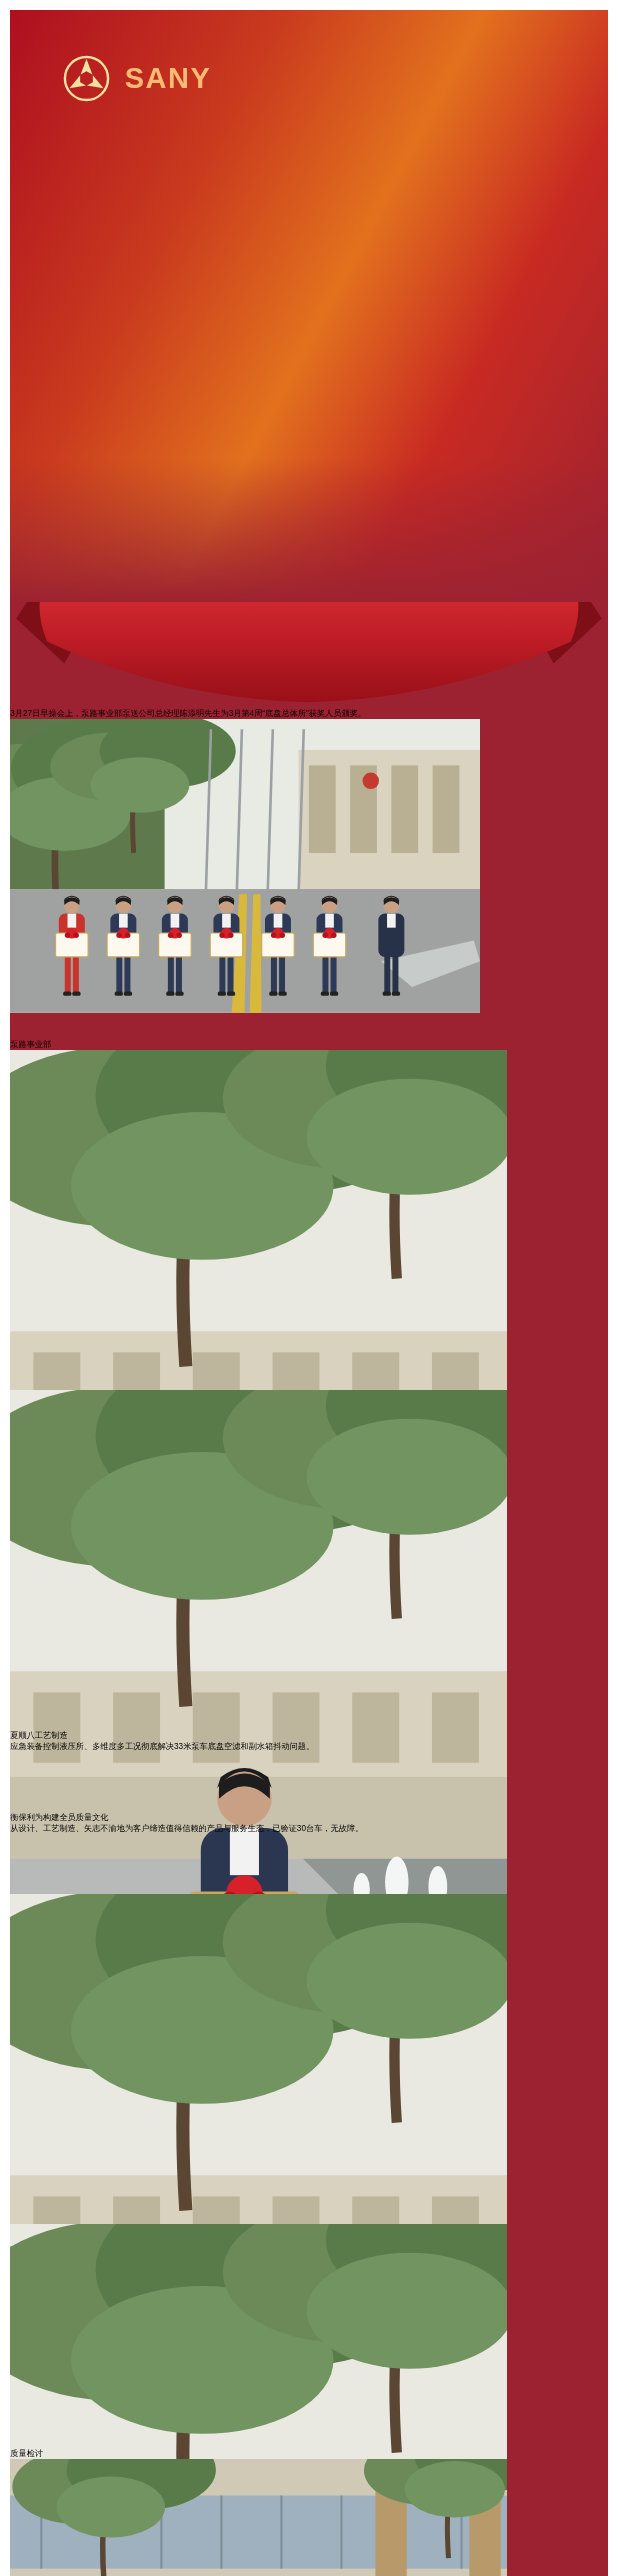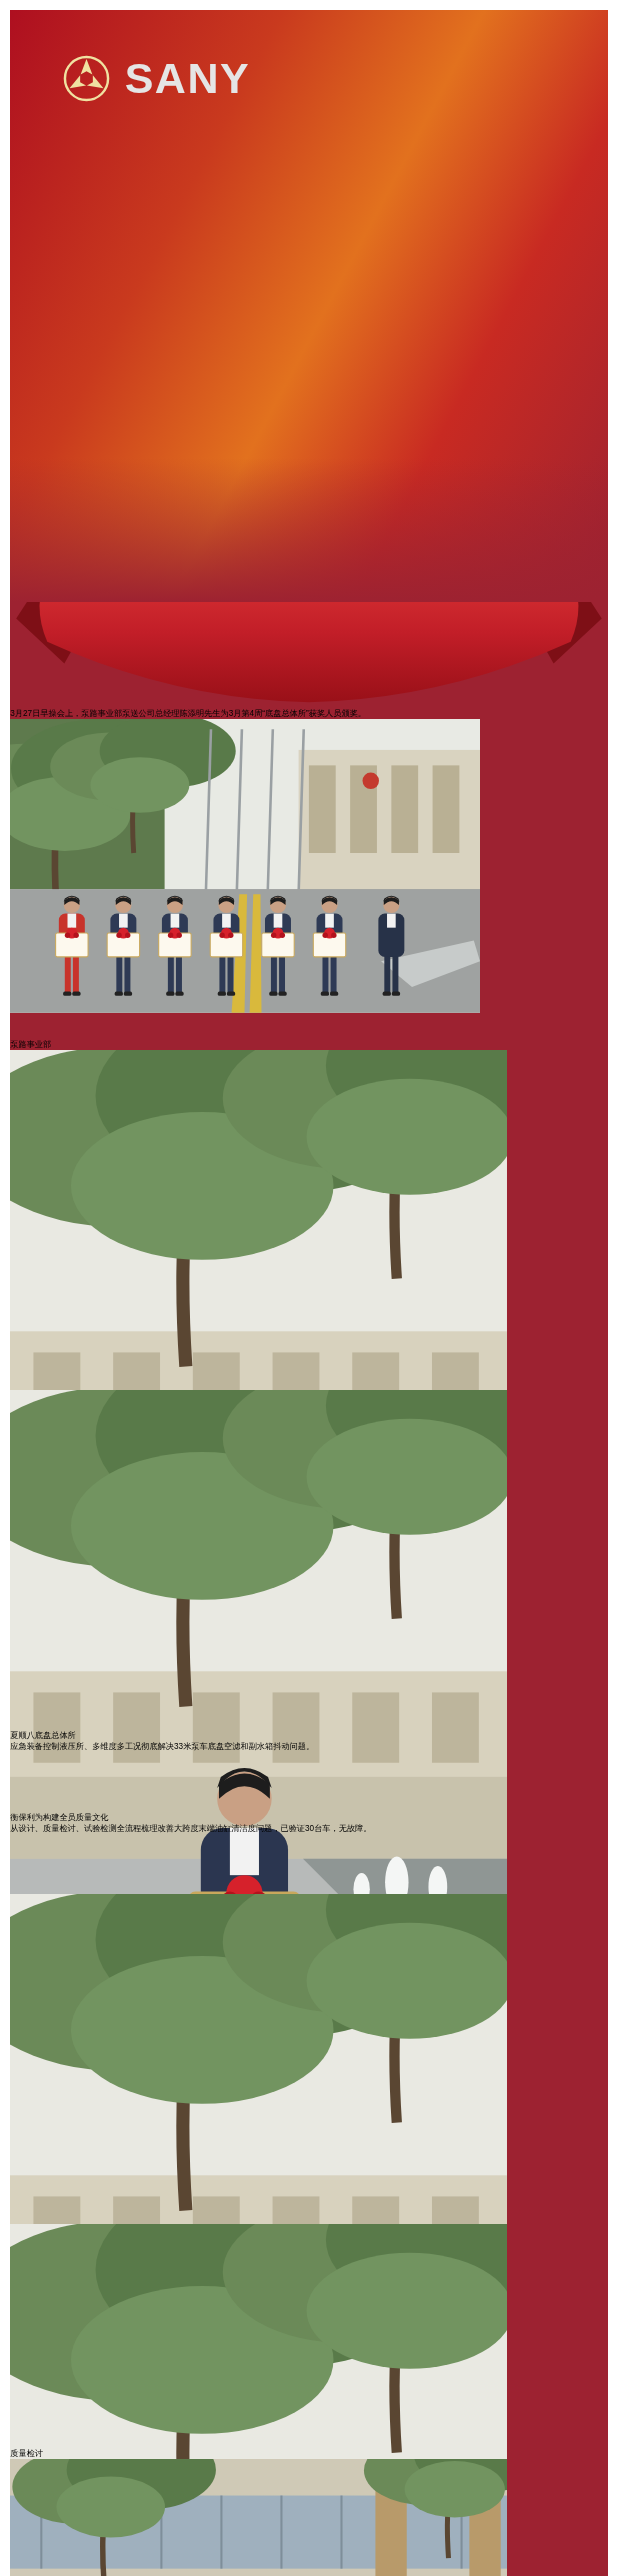--- a/index.html
+++ b/index.html
@@ -21,21 +21,21 @@
   }
   .header-grad::after{
     content:"";position:absolute;left:0;right:0;bottom:0;height:144px;
     background:linear-gradient(180deg,rgba(157,34,49,0),#9D2231);
   }
 
   
   .logo-row{position:absolute;left:52px;top:44px;display:flex;align-items:center;gap:13.4px;z-index:3}
   .logo-mark{width:49px;height:49px}
   .logo-text{
-    font-size:43px;font-weight:900;letter-spacing:1.5px;color:#e5e5e5;
+    font-size:29px;font-weight:900;letter-spacing:1.5px;color:#fdba74;
     font-family:"Liberation Sans",sans-serif;line-height:49px;text-align:center;
   }
 
   
   .bookmark{
     position:absolute;left:482px;top:0;width:53px;height:114px;z-index:3;
     background:linear-gradient(180deg,#FFFBE8 0%,#F3E3B4 55%,#E2C astray;
     background:linear-gradient(180deg,#FFFBE8 0%,#F3E3B4 55%,#E2C astray2 100%);
     background:linear-gradient(180deg,#FFFBE8 0%,#F3E3B4 55%,#E0C48E 100%);
     clip-path:polygon(0 0,100% 0,100% 100%,50% 80%,0 100%);
@@ -449,28 +449,28 @@
   <rect x="1" y="56" width="15" height="8" rx="3" fill="#222"></rect>
   <rect x="-30" y="-52" width="60" height="44" rx="3" fill="#FDF9EE" stroke="#C9A85C" stroke-width="2"></rect>
   <circle cx="0" cy="-52" r="10" fill="#D6212B"></circle>
                 <circle cx="-8" cy="-48" r="5" fill="#B3121C"></circle>
                 <circle cx="8" cy="-48" r="5" fill="#B3121C"></circle>
 </g>
 </svg></div>
         </div>
 
       <div class="tcard" style="left:18px;top:374px;height:82px">
-        <div class="trow"><span class="tname">夏顺八</span><span class="tdept">底盘总体所</span></div>
+        <div class="trow"><span class="tname">夏顺八</span><span class="tdept">工艺制造</span></div>
         <div class="tline"></div>
         <div class="tdesc">应急装备控制液压所、多维度多工况彻底解决33米泵车底盘空滤和副水箱抖动问题。</div>
       </div>
       <div class="tcard" style="left:261px;top:374px;height:82px">
         <div class="trow"><span class="tname">衡保利</span><span class="tdept">为构建全员质量文化</span></div>
         <div class="tline"></div>
-        <div class="tdesc">从设计、质量检讨、试验检测全流程梳理改善大跨度末端油缸清洁度问题，已验证30台车，无故障。</div>
+        <div class="tdesc">从设计、工艺制造、矢志不渝地为客户缔造值得信赖的产品与服务生态，已验证30台车，无故障。</div>
       </div>
 
       <div class="pframe star-photo" style="left:18px;top:470px;height:330px">
           <div class="photo-portrait"><svg viewBox="0 0 424 640" preserveAspectRatio="none">
   <rect width="424" height="640" fill="#E9E9E2"></rect>
   <rect x="0" y="240" width="424" height="170" fill="#D8D2BE"></rect>
   <g fill="#BDB59C">
                 <rect x="20" y="258" width="40" height="60"></rect>
                 <rect x="88" y="258" width="40" height="60"></rect>
                 <rect x="156" y="258" width="40" height="60"></rect>

